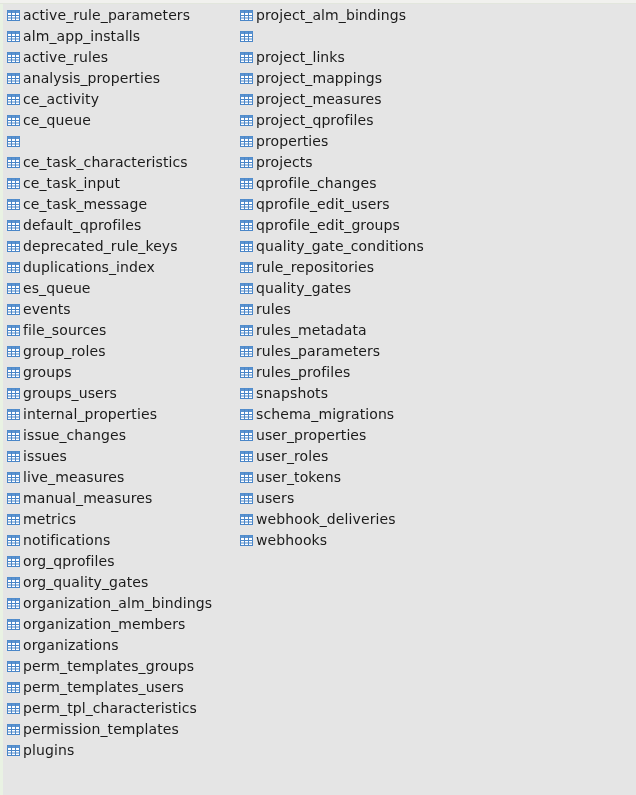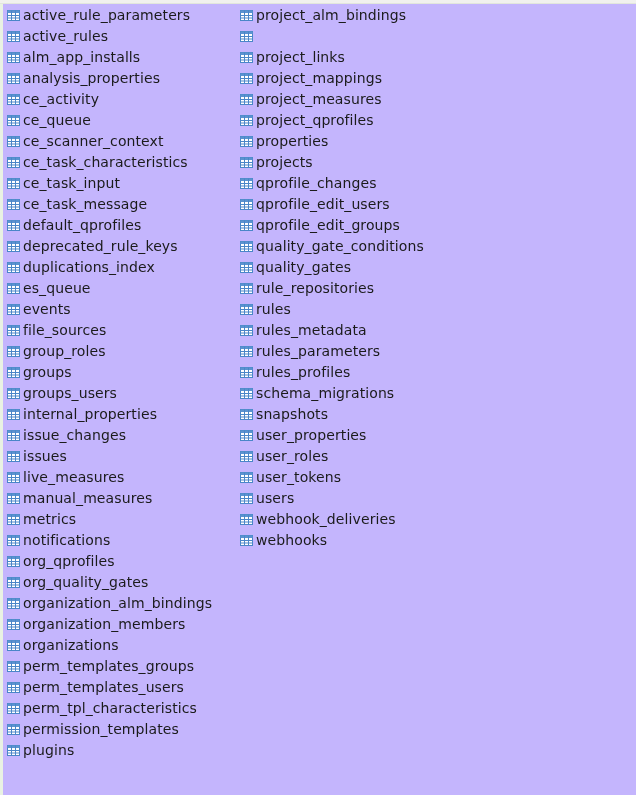--- a/index.html
+++ b/index.html
@@ -12,21 +12,21 @@
     height: 795px;
     background: #ffffff;
     font-family: "DejaVu Sans", "Liberation Sans", sans-serif;
     overflow: hidden;
   }
   #root {
     position: relative;
     width: 636px;
     height: 795px;
     box-sizing: border-box;
-    background: #c4b5fd;
+    background: #e5e5e5;
   }
   
   .top-strip {
     position: absolute;
     top: 0;
     left: 0;
     width: 636px;
     height: 4px;
     background: #f1f1ee;
     border-bottom: 1px solid #e2e6dd;
@@ -104,42 +104,42 @@
         </div>
         <div class="table-item">
           <svg class="table-icon" viewBox="0 0 13 13" width="13" height="13">
             <rect x="0.5" y="1.5" width="12" height="10" fill="#ffffff" stroke="#4a86c8" stroke-width="1"></rect>
             <rect x="0.5" y="1.5" width="12" height="2.5" fill="#5b93d0"></rect>
             <line x1="0.5" x2="12.5" y1="6.5" y2="6.5" stroke="#4a86c8" stroke-width="1"></line>
             <line x1="0.5" x2="12.5" y1="9" y2="9" stroke="#4a86c8" stroke-width="1"></line>
             <line x1="4.5" x2="4.5" y1="1.5" y2="11.5" stroke="#4a86c8" stroke-width="1"></line>
             <line x1="8.5" x2="8.5" y1="1.5" y2="11.5" stroke="#4a86c8" stroke-width="1"></line>
           </svg>
+          <span class="table-label">alm_app_installs</span>
+        </div>
+        <div class="table-item">
+          <svg class="table-icon" viewBox="0 0 13 13" width="13" height="13">
+            <rect x="0.5" y="1.5" width="12" height="10" fill="#ffffff" stroke="#4a86c8" stroke-width="1"></rect>
+            <rect x="0.5" y="1.5" width="12" height="2.5" fill="#5b93d0"></rect>
+            <line x1="0.5" x2="12.5" y1="6.5" y2="6.5" stroke="#4a86c8" stroke-width="1"></line>
+            <line x1="0.5" x2="12.5" y1="9" y2="9" stroke="#4a86c8" stroke-width="1"></line>
+            <line x1="4.5" x2="4.5" y1="1.5" y2="11.5" stroke="#4a86c8" stroke-width="1"></line>
+            <line x1="8.5" x2="8.5" y1="1.5" y2="11.5" stroke="#4a86c8" stroke-width="1"></line>
+          </svg>
           <span class="table-label">active_rules</span>
         </div>
         <div class="table-item">
           <svg class="table-icon" viewBox="0 0 13 13" width="13" height="13">
             <rect x="0.5" y="1.5" width="12" height="10" fill="#ffffff" stroke="#4a86c8" stroke-width="1"></rect>
             <rect x="0.5" y="1.5" width="12" height="2.5" fill="#5b93d0"></rect>
             <line x1="0.5" x2="12.5" y1="6.5" y2="6.5" stroke="#4a86c8" stroke-width="1"></line>
             <line x1="0.5" x2="12.5" y1="9" y2="9" stroke="#4a86c8" stroke-width="1"></line>
             <line x1="4.5" x2="4.5" y1="1.5" y2="11.5" stroke="#4a86c8" stroke-width="1"></line>
             <line x1="8.5" x2="8.5" y1="1.5" y2="11.5" stroke="#4a86c8" stroke-width="1"></line>
           </svg>
-          <span class="table-label">alm_app_installs</span>
-        </div>
-        <div class="table-item">
-          <svg class="table-icon" viewBox="0 0 13 13" width="13" height="13">
-            <rect x="0.5" y="1.5" width="12" height="10" fill="#ffffff" stroke="#4a86c8" stroke-width="1"></rect>
-            <rect x="0.5" y="1.5" width="12" height="2.5" fill="#5b93d0"></rect>
-            <line x1="0.5" x2="12.5" y1="6.5" y2="6.5" stroke="#4a86c8" stroke-width="1"></line>
-            <line x1="0.5" x2="12.5" y1="9" y2="9" stroke="#4a86c8" stroke-width="1"></line>
-            <line x1="4.5" x2="4.5" y1="1.5" y2="11.5" stroke="#4a86c8" stroke-width="1"></line>
-            <line x1="8.5" x2="8.5" y1="1.5" y2="11.5" stroke="#4a86c8" stroke-width="1"></line>
-          </svg>
           <span class="table-label">analysis_properties</span>
         </div>
         <div class="table-item">
           <svg class="table-icon" viewBox="0 0 13 13" width="13" height="13">
             <rect x="0.5" y="1.5" width="12" height="10" fill="#ffffff" stroke="#4a86c8" stroke-width="1"></rect>
             <rect x="0.5" y="1.5" width="12" height="2.5" fill="#5b93d0"></rect>
             <line x1="0.5" x2="12.5" y1="6.5" y2="6.5" stroke="#4a86c8" stroke-width="1"></line>
             <line x1="0.5" x2="12.5" y1="9" y2="9" stroke="#4a86c8" stroke-width="1"></line>
             <line x1="4.5" x2="4.5" y1="1.5" y2="11.5" stroke="#4a86c8" stroke-width="1"></line>
             <line x1="8.5" x2="8.5" y1="1.5" y2="11.5" stroke="#4a86c8" stroke-width="1"></line>
@@ -159,21 +159,20 @@
         </div>
         <div class="table-item">
           <svg class="table-icon" viewBox="0 0 13 13" width="13" height="13">
             <rect x="0.5" y="1.5" width="12" height="10" fill="#ffffff" stroke="#4a86c8" stroke-width="1"></rect>
             <rect x="0.5" y="1.5" width="12" height="2.5" fill="#5b93d0"></rect>
             <line x1="0.5" x2="12.5" y1="6.5" y2="6.5" stroke="#4a86c8" stroke-width="1"></line>
             <line x1="0.5" x2="12.5" y1="9" y2="9" stroke="#4a86c8" stroke-width="1"></line>
             <line x1="4.5" x2="4.5" y1="1.5" y2="11.5" stroke="#4a86c8" stroke-width="1"></line>
             <line x1="8.5" x2="8.5" y1="1.5" y2="11.5" stroke="#4a86c8" stroke-width="1"></line>
           </svg>
-          <span class="table-label">ce_scanner_context</span>
         </div>
         <div class="table-item">
           <svg class="table-icon" viewBox="0 0 13 13" width="13" height="13">
             <rect x="0.5" y="1.5" width="12" height="10" fill="#ffffff" stroke="#4a86c8" stroke-width="1"></rect>
             <rect x="0.5" y="1.5" width="12" height="2.5" fill="#5b93d0"></rect>
             <line x1="0.5" x2="12.5" y1="6.5" y2="6.5" stroke="#4a86c8" stroke-width="1"></line>
             <line x1="0.5" x2="12.5" y1="9" y2="9" stroke="#4a86c8" stroke-width="1"></line>
             <line x1="4.5" x2="4.5" y1="1.5" y2="11.5" stroke="#4a86c8" stroke-width="1"></line>
             <line x1="8.5" x2="8.5" y1="1.5" y2="11.5" stroke="#4a86c8" stroke-width="1"></line>
           </svg>
@@ -622,42 +621,42 @@
         </div>
         <div class="table-item">
           <svg class="table-icon" viewBox="0 0 13 13" width="13" height="13">
             <rect x="0.5" y="1.5" width="12" height="10" fill="#ffffff" stroke="#4a86c8" stroke-width="1"></rect>
             <rect x="0.5" y="1.5" width="12" height="2.5" fill="#5b93d0"></rect>
             <line x1="0.5" x2="12.5" y1="6.5" y2="6.5" stroke="#4a86c8" stroke-width="1"></line>
             <line x1="0.5" x2="12.5" y1="9" y2="9" stroke="#4a86c8" stroke-width="1"></line>
             <line x1="4.5" x2="4.5" y1="1.5" y2="11.5" stroke="#4a86c8" stroke-width="1"></line>
             <line x1="8.5" x2="8.5" y1="1.5" y2="11.5" stroke="#4a86c8" stroke-width="1"></line>
           </svg>
+          <span class="table-label">rule_repositories</span>
+        </div>
+        <div class="table-item">
+          <svg class="table-icon" viewBox="0 0 13 13" width="13" height="13">
+            <rect x="0.5" y="1.5" width="12" height="10" fill="#ffffff" stroke="#4a86c8" stroke-width="1"></rect>
+            <rect x="0.5" y="1.5" width="12" height="2.5" fill="#5b93d0"></rect>
+            <line x1="0.5" x2="12.5" y1="6.5" y2="6.5" stroke="#4a86c8" stroke-width="1"></line>
+            <line x1="0.5" x2="12.5" y1="9" y2="9" stroke="#4a86c8" stroke-width="1"></line>
+            <line x1="4.5" x2="4.5" y1="1.5" y2="11.5" stroke="#4a86c8" stroke-width="1"></line>
+            <line x1="8.5" x2="8.5" y1="1.5" y2="11.5" stroke="#4a86c8" stroke-width="1"></line>
+          </svg>
           <span class="table-label">quality_gates</span>
         </div>
         <div class="table-item">
           <svg class="table-icon" viewBox="0 0 13 13" width="13" height="13">
             <rect x="0.5" y="1.5" width="12" height="10" fill="#ffffff" stroke="#4a86c8" stroke-width="1"></rect>
             <rect x="0.5" y="1.5" width="12" height="2.5" fill="#5b93d0"></rect>
             <line x1="0.5" x2="12.5" y1="6.5" y2="6.5" stroke="#4a86c8" stroke-width="1"></line>
             <line x1="0.5" x2="12.5" y1="9" y2="9" stroke="#4a86c8" stroke-width="1"></line>
             <line x1="4.5" x2="4.5" y1="1.5" y2="11.5" stroke="#4a86c8" stroke-width="1"></line>
             <line x1="8.5" x2="8.5" y1="1.5" y2="11.5" stroke="#4a86c8" stroke-width="1"></line>
           </svg>
-          <span class="table-label">rule_repositories</span>
-        </div>
-        <div class="table-item">
-          <svg class="table-icon" viewBox="0 0 13 13" width="13" height="13">
-            <rect x="0.5" y="1.5" width="12" height="10" fill="#ffffff" stroke="#4a86c8" stroke-width="1"></rect>
-            <rect x="0.5" y="1.5" width="12" height="2.5" fill="#5b93d0"></rect>
-            <line x1="0.5" x2="12.5" y1="6.5" y2="6.5" stroke="#4a86c8" stroke-width="1"></line>
-            <line x1="0.5" x2="12.5" y1="9" y2="9" stroke="#4a86c8" stroke-width="1"></line>
-            <line x1="4.5" x2="4.5" y1="1.5" y2="11.5" stroke="#4a86c8" stroke-width="1"></line>
-            <line x1="8.5" x2="8.5" y1="1.5" y2="11.5" stroke="#4a86c8" stroke-width="1"></line>
-          </svg>
           <span class="table-label">rules</span>
         </div>
         <div class="table-item">
           <svg class="table-icon" viewBox="0 0 13 13" width="13" height="13">
             <rect x="0.5" y="1.5" width="12" height="10" fill="#ffffff" stroke="#4a86c8" stroke-width="1"></rect>
             <rect x="0.5" y="1.5" width="12" height="2.5" fill="#5b93d0"></rect>
             <line x1="0.5" x2="12.5" y1="6.5" y2="6.5" stroke="#4a86c8" stroke-width="1"></line>
             <line x1="0.5" x2="12.5" y1="9" y2="9" stroke="#4a86c8" stroke-width="1"></line>
             <line x1="4.5" x2="4.5" y1="1.5" y2="11.5" stroke="#4a86c8" stroke-width="1"></line>
             <line x1="8.5" x2="8.5" y1="1.5" y2="11.5" stroke="#4a86c8" stroke-width="1"></line>
@@ -688,32 +687,32 @@
         </div>
         <div class="table-item">
           <svg class="table-icon" viewBox="0 0 13 13" width="13" height="13">
             <rect x="0.5" y="1.5" width="12" height="10" fill="#ffffff" stroke="#4a86c8" stroke-width="1"></rect>
             <rect x="0.5" y="1.5" width="12" height="2.5" fill="#5b93d0"></rect>
             <line x1="0.5" x2="12.5" y1="6.5" y2="6.5" stroke="#4a86c8" stroke-width="1"></line>
             <line x1="0.5" x2="12.5" y1="9" y2="9" stroke="#4a86c8" stroke-width="1"></line>
             <line x1="4.5" x2="4.5" y1="1.5" y2="11.5" stroke="#4a86c8" stroke-width="1"></line>
             <line x1="8.5" x2="8.5" y1="1.5" y2="11.5" stroke="#4a86c8" stroke-width="1"></line>
           </svg>
+          <span class="table-label">snapshots</span>
+        </div>
+        <div class="table-item">
+          <svg class="table-icon" viewBox="0 0 13 13" width="13" height="13">
+            <rect x="0.5" y="1.5" width="12" height="10" fill="#ffffff" stroke="#4a86c8" stroke-width="1"></rect>
+            <rect x="0.5" y="1.5" width="12" height="2.5" fill="#5b93d0"></rect>
+            <line x1="0.5" x2="12.5" y1="6.5" y2="6.5" stroke="#4a86c8" stroke-width="1"></line>
+            <line x1="0.5" x2="12.5" y1="9" y2="9" stroke="#4a86c8" stroke-width="1"></line>
+            <line x1="4.5" x2="4.5" y1="1.5" y2="11.5" stroke="#4a86c8" stroke-width="1"></line>
+            <line x1="8.5" x2="8.5" y1="1.5" y2="11.5" stroke="#4a86c8" stroke-width="1"></line>
+          </svg>
           <span class="table-label">schema_migrations</span>
-        </div>
-        <div class="table-item">
-          <svg class="table-icon" viewBox="0 0 13 13" width="13" height="13">
-            <rect x="0.5" y="1.5" width="12" height="10" fill="#ffffff" stroke="#4a86c8" stroke-width="1"></rect>
-            <rect x="0.5" y="1.5" width="12" height="2.5" fill="#5b93d0"></rect>
-            <line x1="0.5" x2="12.5" y1="6.5" y2="6.5" stroke="#4a86c8" stroke-width="1"></line>
-            <line x1="0.5" x2="12.5" y1="9" y2="9" stroke="#4a86c8" stroke-width="1"></line>
-            <line x1="4.5" x2="4.5" y1="1.5" y2="11.5" stroke="#4a86c8" stroke-width="1"></line>
-            <line x1="8.5" x2="8.5" y1="1.5" y2="11.5" stroke="#4a86c8" stroke-width="1"></line>
-          </svg>
-          <span class="table-label">snapshots</span>
         </div>
         <div class="table-item">
           <svg class="table-icon" viewBox="0 0 13 13" width="13" height="13">
             <rect x="0.5" y="1.5" width="12" height="10" fill="#ffffff" stroke="#4a86c8" stroke-width="1"></rect>
             <rect x="0.5" y="1.5" width="12" height="2.5" fill="#5b93d0"></rect>
             <line x1="0.5" x2="12.5" y1="6.5" y2="6.5" stroke="#4a86c8" stroke-width="1"></line>
             <line x1="0.5" x2="12.5" y1="9" y2="9" stroke="#4a86c8" stroke-width="1"></line>
             <line x1="4.5" x2="4.5" y1="1.5" y2="11.5" stroke="#4a86c8" stroke-width="1"></line>
             <line x1="8.5" x2="8.5" y1="1.5" y2="11.5" stroke="#4a86c8" stroke-width="1"></line>
           </svg>

